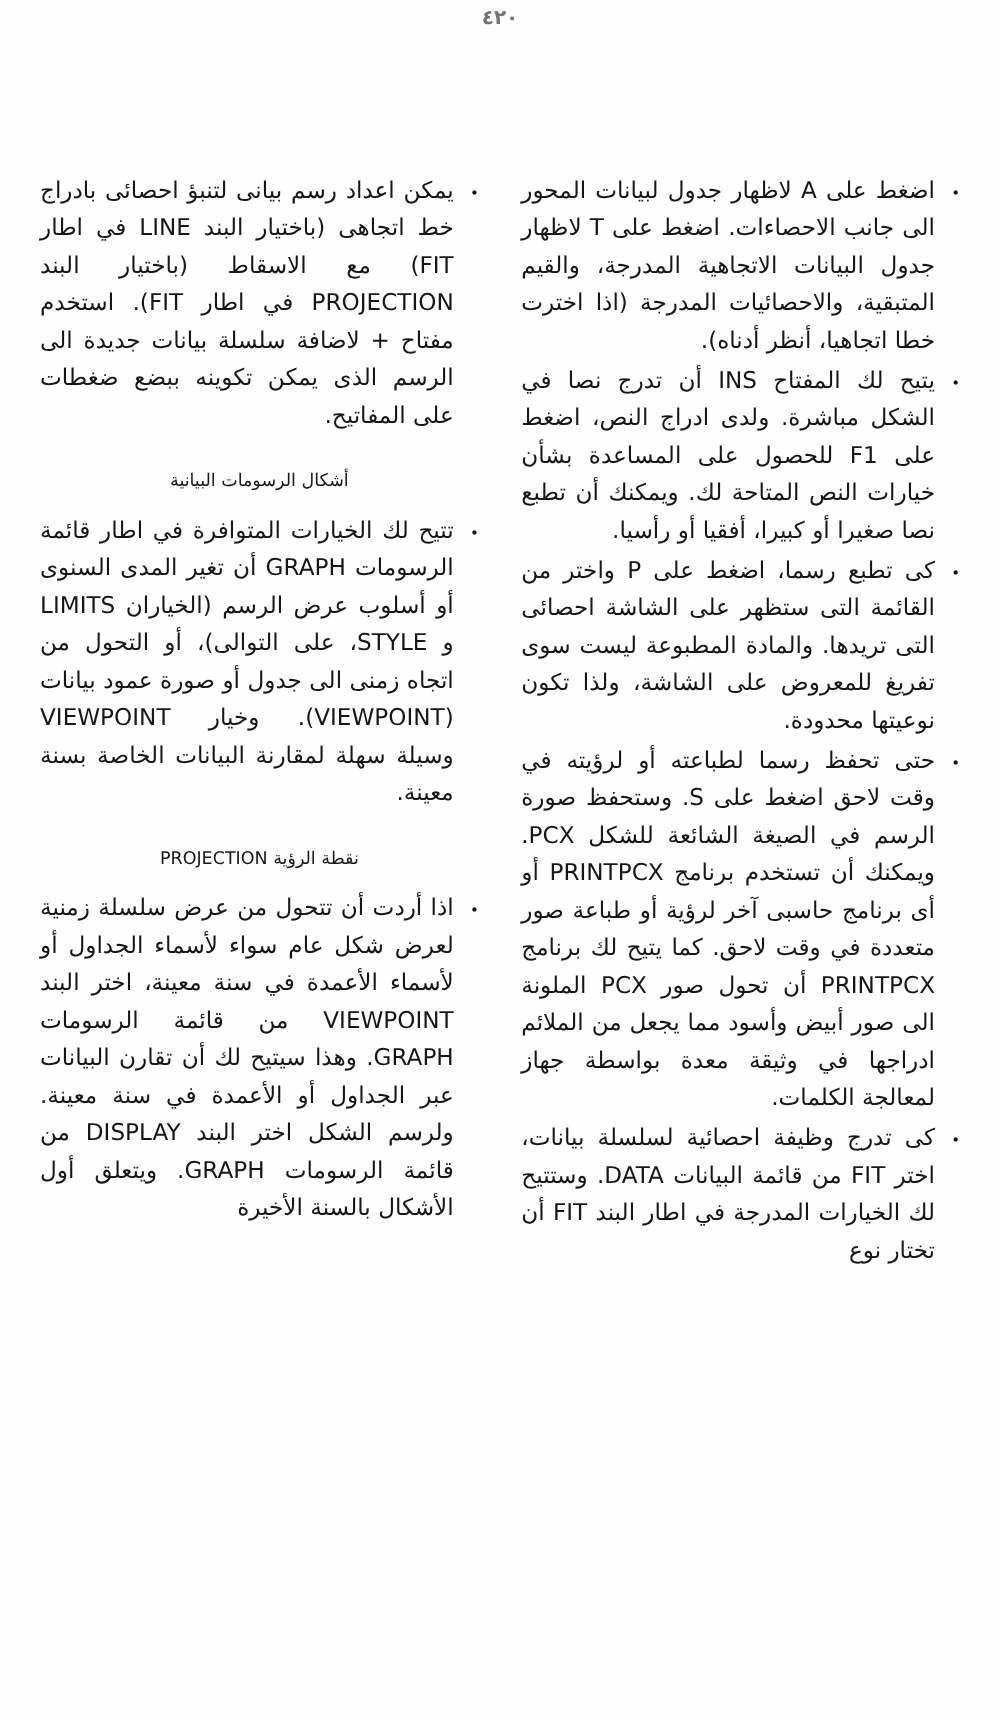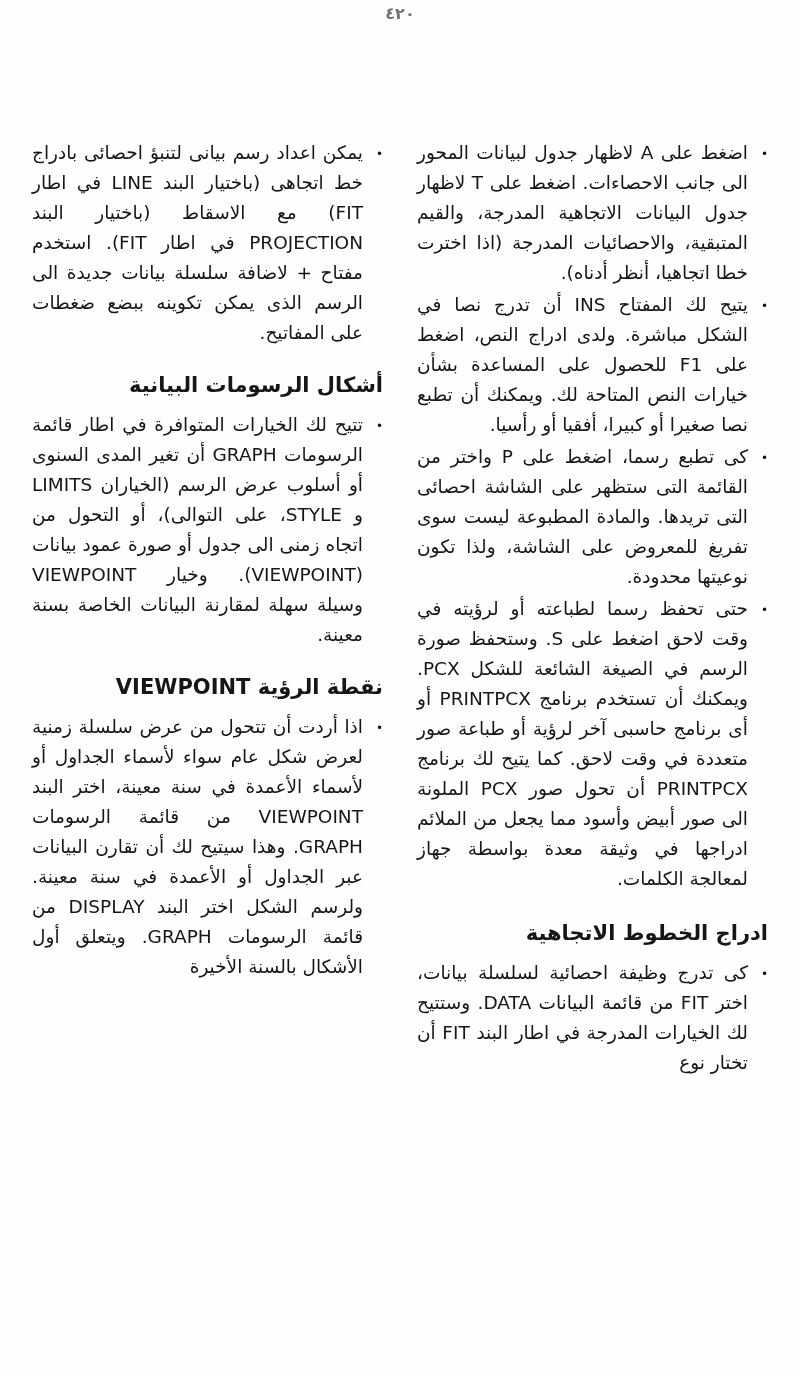--- a/index.html
+++ b/index.html
@@ -63,24 +63,24 @@
     flex: 1;
     text-align: justify;
     text-align-last: right;
   }
   .paragraph-text {
     text-align: justify;
     text-align-last: right;
     margin: 0 0 2px 0;
   }
   .heading {
-    font-weight: bold;
-    font-size: 21px;
+    font-weight: normal;
+    font-size: 14px;
     margin: 22px 0 10px 0;
-    text-align: right;
+    text-align: center;
   }
   .heading.first-gap { margin-top: 24px; }
 </style>
 </head>
 <body>
 
 <div class="page">
 
   <div class="page-number">٤٢٠</div>
 
@@ -101,21 +101,20 @@
       <div class="bullet-item block">
         <span class="bullet-glyph">•</span>
         <span class="bullet-text">كى تطبع رسما، اضغط على P واختر من القائمة التى ستظهر على الشاشة احصائى التى تريدها. والمادة المطبوعة ليست سوى تفريغ للمعروض على الشاشة، ولذا تكون نوعيتها محدودة.</span>
       </div>
 
       <div class="bullet-item block">
         <span class="bullet-glyph">•</span>
         <span class="bullet-text">حتى تحفظ رسما لطباعته أو لرؤيته في وقت لاحق اضغط على S. وستحفظ صورة الرسم في الصيغة الشائعة للشكل PCX. ويمكنك أن تستخدم برنامج PRINTPCX أو أى برنامج حاسبى آخر لرؤية أو طباعة صور متعددة في وقت لاحق. كما يتيح لك برنامج PRINTPCX أن تحول صور PCX الملونة الى صور أبيض وأسود مما يجعل من الملائم ادراجها في وثيقة معدة بواسطة جهاز لمعالجة الكلمات.</span>
       </div>
 
-      <div class="heading first-gap">ادراج الخطوط الاتجاهية</div>
 
       <div class="bullet-item block">
         <span class="bullet-glyph">•</span>
         <span class="bullet-text">كى تدرج وظيفة احصائية لسلسلة بيانات، اختر FIT من قائمة البيانات DATA. وستتيح لك الخيارات المدرجة في اطار البند FIT أن تختار نوع</span>
       </div>
 
     </div>
 
     <div class="column">
 
@@ -125,21 +124,21 @@
         <span class="bullet-text">يمكن اعداد رسم بيانى لتنبؤ احصائى بادراج خط اتجاهى (باختيار البند LINE في اطار FIT) مع الاسقاط (باختيار البند PROJECTION في اطار FIT). استخدم مفتاح + لاضافة سلسلة بيانات جديدة الى الرسم الذى يمكن تكوينه ببضع ضغطات على المفاتيح.</span>
       </div>
 
       <div class="heading">أشكال الرسومات البيانية</div>
 
       <div class="bullet-item block">
         <span class="bullet-glyph">•</span>
         <span class="bullet-text">تتيح لك الخيارات المتوافرة في اطار قائمة الرسومات GRAPH أن تغير المدى السنوى أو أسلوب عرض الرسم (الخياران LIMITS و STYLE، على التوالى)، أو التحول من اتجاه زمنى الى جدول أو صورة عمود بيانات (VIEWPOINT). وخيار VIEWPOINT وسيلة سهلة لمقارنة البيانات الخاصة بسنة معينة.</span>
       </div>
 
-      <div class="heading">نقطة الرؤية VIEWPOINT</div>
+      <div class="heading">نقطة الرؤية PROJECTION</div>
 
       <div class="bullet-item block">
         <span class="bullet-glyph">•</span>
         <span class="bullet-text">اذا أردت أن تتحول من عرض سلسلة زمنية لعرض شكل عام سواء لأسماء الجداول أو لأسماء الأعمدة في سنة معينة، اختر البند VIEWPOINT من قائمة الرسومات GRAPH. وهذا سيتيح لك أن تقارن البيانات عبر الجداول أو الأعمدة في سنة معينة. ولرسم الشكل اختر البند DISPLAY من قائمة الرسومات GRAPH. ويتعلق أول الأشكال بالسنة الأخيرة</span>
       </div>
 
     </div>
 
   </div>
 </div>

